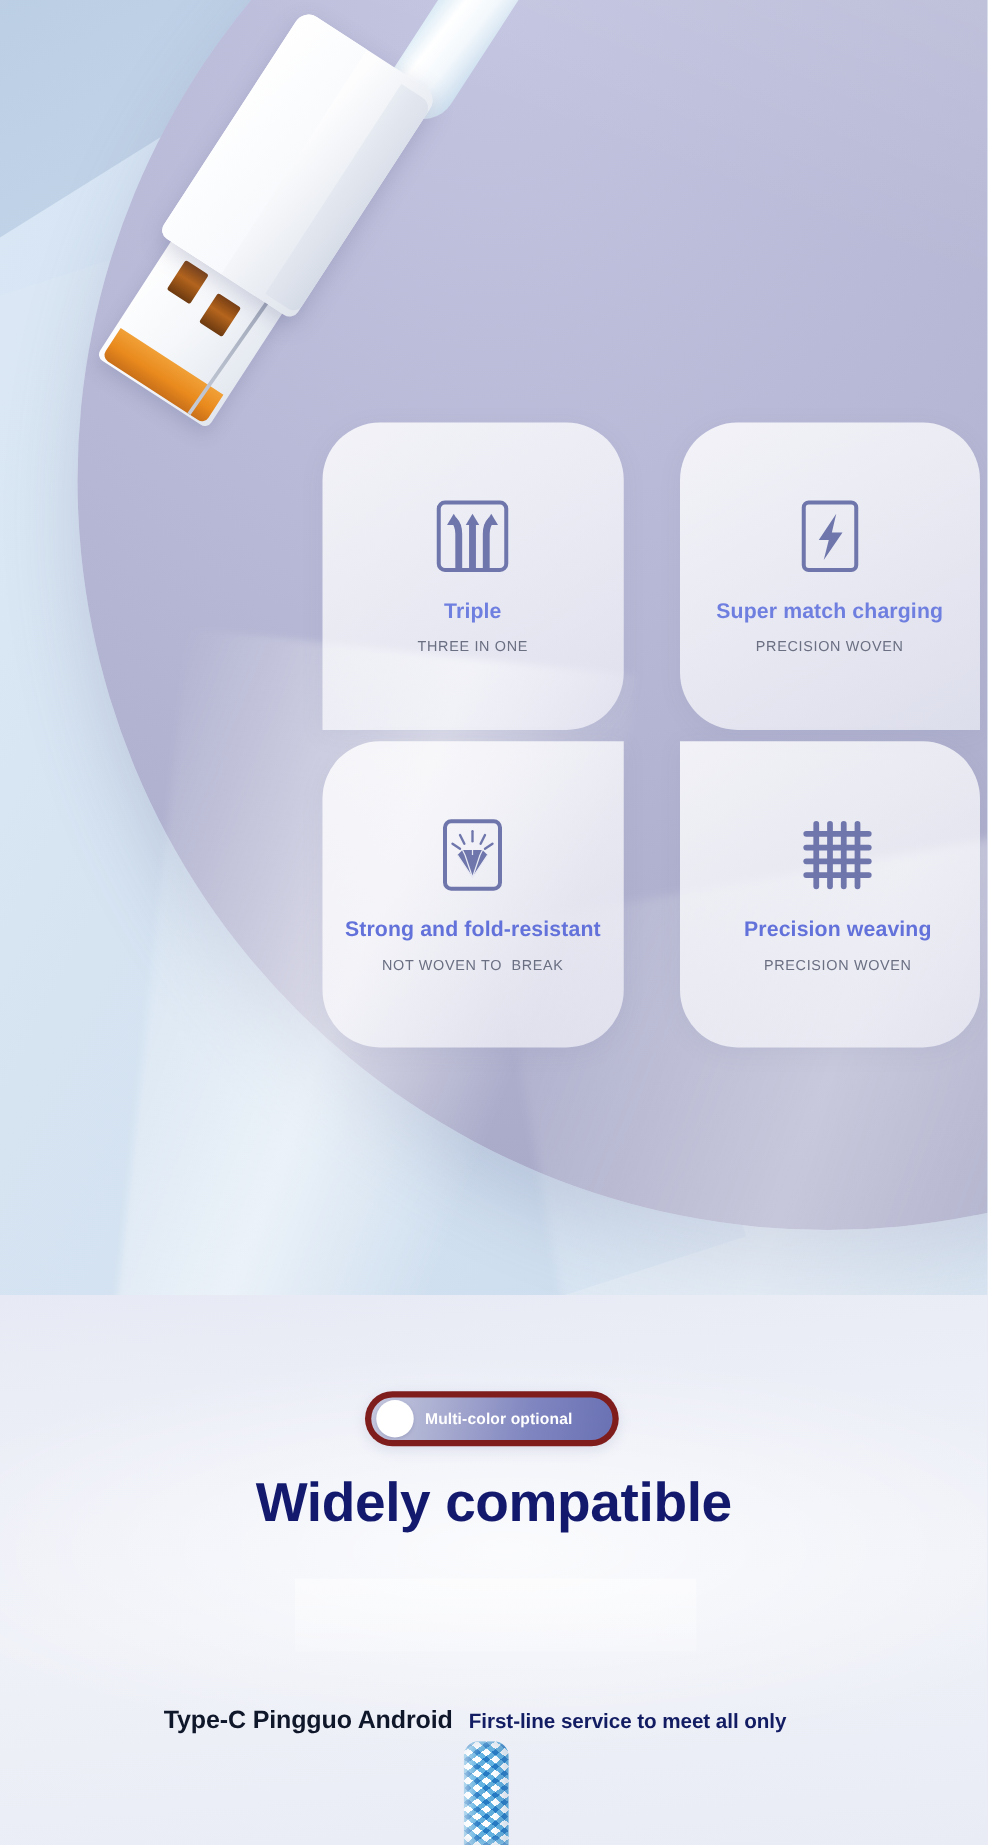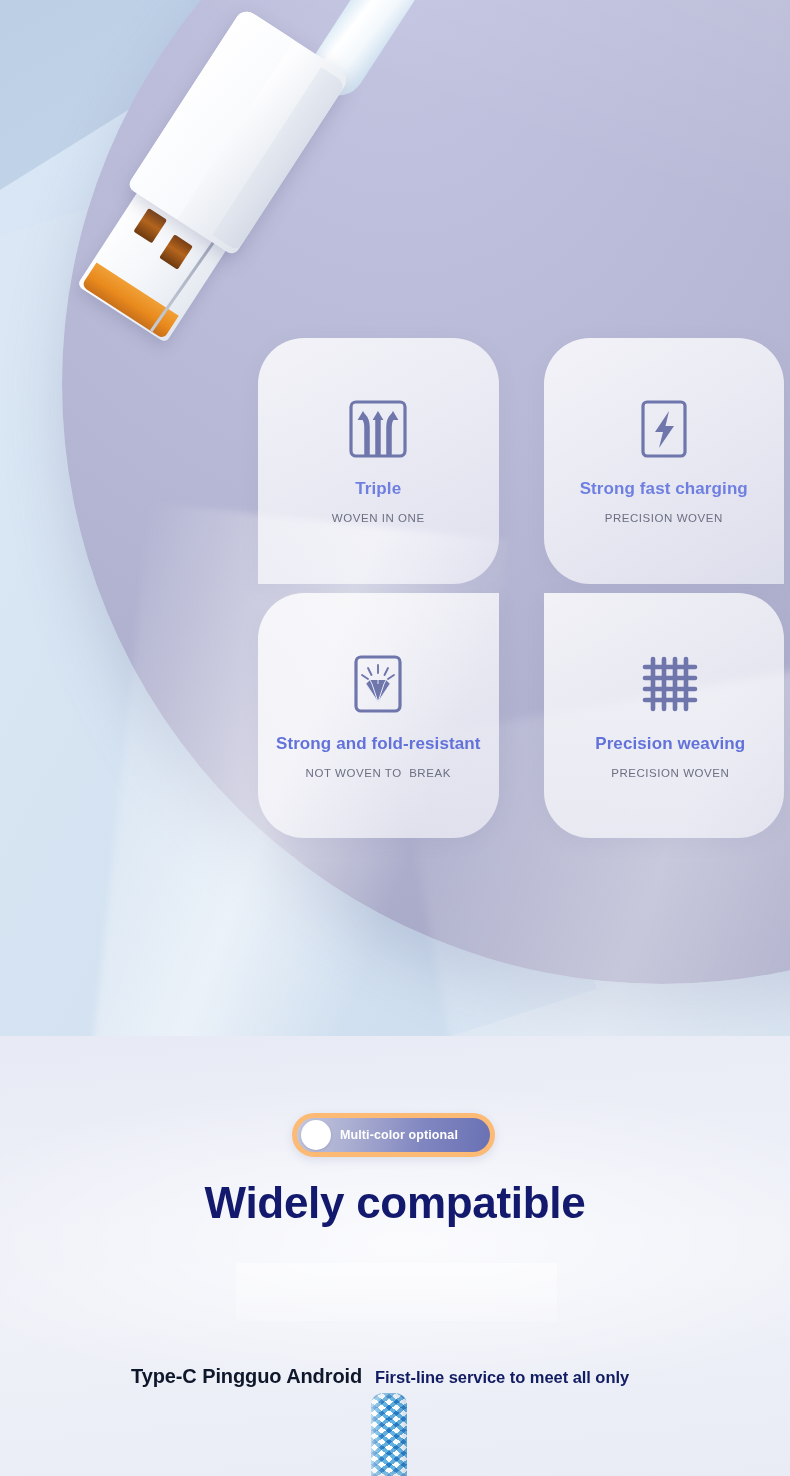--- a/index.html
+++ b/index.html
@@ -142,21 +142,21 @@
     overflow:hidden;
     background:linear-gradient(175deg,#e7eaf4 0%,#eceef7 25%,#eff1f8 55%,#e9ecf5 100%);
   }
   .lower-glow {
     position:absolute; left:-120px; top:40px; width:1050px; height:330px;
     background:radial-gradient(ellipse at 50% 50%,rgba(255,255,255,.75) 0%,rgba(255,255,255,0) 68%);
   }
 
   .badge-wrap {
     position:absolute; left:292px; top:1113px; width:203px; height:44px;
-    border-radius:22px; background:#fdba74;
+    border-radius:22px; background:#7f1d1d;
     display:flex; align-items:center;
     box-shadow:0 3px 10px rgba(110,115,160,.18);
   }
   .badge {
     position:absolute; left:5px; top:5px; width:193px; height:34px;
     border-radius:17px;
     background:linear-gradient(100deg,#c6c9de 0%,#a8acd0 30%,#8086c0 65%,#6a71b4 100%);
     display:flex; align-items:center;
   }
   .badge-dot {
@@ -242,29 +242,29 @@
             <path d="M32 59 L32 19"></path>
             <path d="M43 59 L43 30 Q43 23 47 19"></path>
           </g>
           <g fill="#6f76ab">
             <path d="M17 14 L22.4 23 L11.6 23 Z"></path>
             <path d="M32 14 L37.4 23 L26.6 23 Z"></path>
             <path d="M47 14 L52.4 23 L41.6 23 Z"></path>
           </g>
         </svg>
         <div class="card-title">Triple</div>
-        <div class="card-sub">WOVEN IN ONE</div>
+        <div class="card-sub">THREE IN ONE</div>
       </div>
 
       <div class="card c2">
         <svg class="card-icon" viewBox="0 0 64 64">
           <rect x="11" y="5" width="42" height="54" rx="4" fill="none" stroke="#6f76ab" stroke-width="3.2"></rect>
           <path d="M37 14 L23 35 L31 35 L27 51 L42 29 L33.5 29 Z" fill="#6f76ab"></path>
         </svg>
-        <div class="card-title">Strong fast charging</div>
+        <div class="card-title">Super match charging</div>
         <div class="card-sub">PRECISION WOVEN</div>
       </div>
 
       <div class="card c3">
         <svg class="card-icon" viewBox="0 0 64 64">
           <rect x="10" y="5" width="44" height="54" rx="5" fill="none" stroke="#6f76ab" stroke-width="3.2"></rect>
           <g stroke="#6f76ab" stroke-width="1.9" stroke-linecap="round">
             <line x1="32" y1="13" x2="32" y2="21"></line>
             <line x1="22" y1="16" x2="25.5" y2="23"></line>
             <line x1="42" y1="16" x2="38.5" y2="23"></line>

